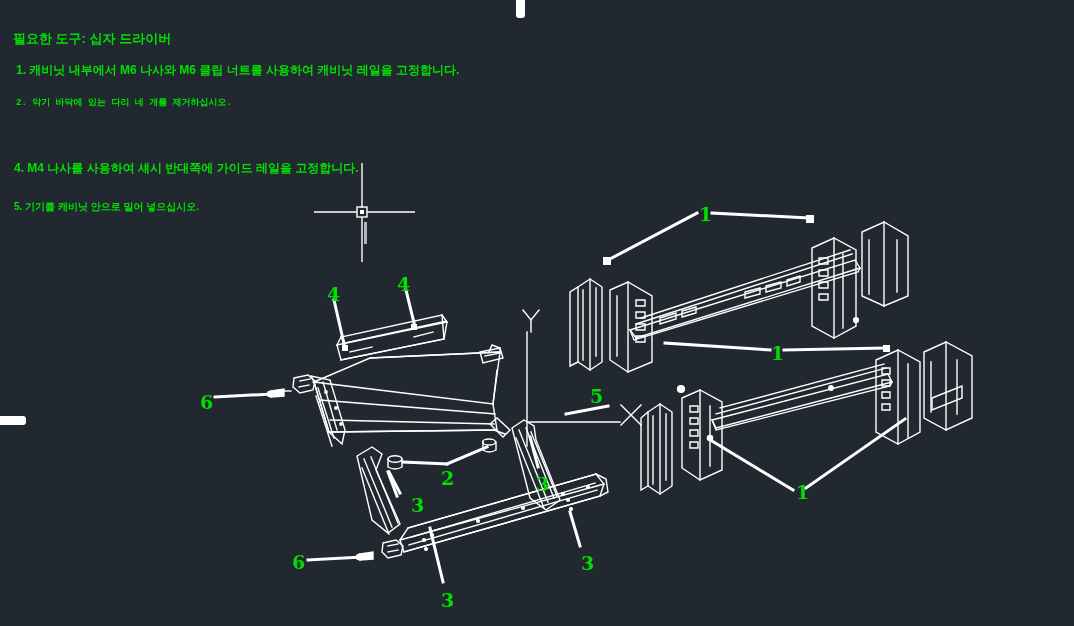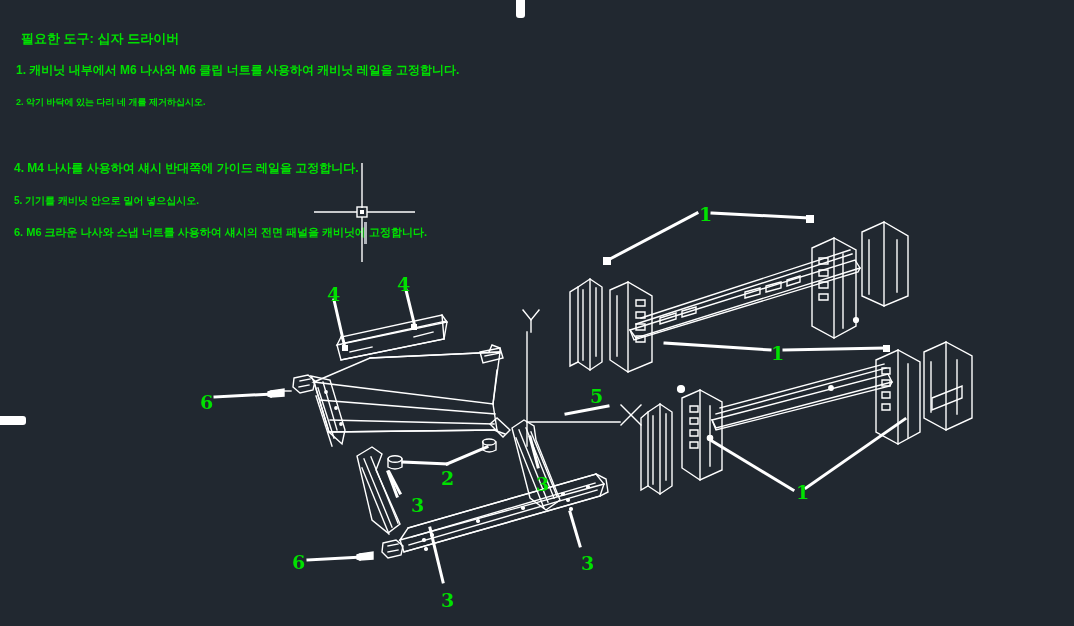--- a/index.html
+++ b/index.html
@@ -18,21 +18,21 @@
   #drawing{position:absolute;left:0;top:0;width:1074px;height:626px;}
 
   
   .instr{
     position:absolute;
     color:#00e000;
     white-space:nowrap;
     font-weight:bold;
     letter-spacing:0px;
   }
-  .instr.title{font-size:13px;margin-left:8px;}
+  .instr.title{font-size:13px;}
   .instr.l1{font-size:12px;}
   .instr.l2{font-size:9px;}
   .instr.l3{font-size:11px;}
   .instr.l4{font-size:12px;}
   .instr.l5{font-size:10px;}
   .instr.l6{font-size:11px;}
 
   
   .callout{
     position:absolute;
@@ -318,28 +318,27 @@
         <path d="M806 488 L905 419"></path>
       </g>
 
     </g>
   </svg>
 
   <div class="instr title" style="left:13px; top:30px;">필요한 도구: 십자 드라이버</div>
 
   <div class="instr l1" style="left:16px; top:62px;">1. 캐비닛 내부에서 M6 나사와 M6 클립 너트를 사용하여 캐비닛 레일을 고정합니다.</div>
 
-  <div class="instr l2" style="left:16px; top:96px;">2. 악기 바닥에 있는 다리 네 개를 제거하십시오.</div>
+  <div class="instr l2" style="left:16px; top:96px;font-family:Liberation Mono, monospace;">2. 악기 바닥에 있는 다리 네 개를 제거하십시오.</div>
 
 
   <div class="instr l4" style="left:14px; top:160px;">4. M4 나사를 사용하여 섀시 반대쪽에 가이드 레일을 고정합니다.</div>
 
-  <div class="instr l5" style="left:14px; top:194px;text-align:right;">5. 기기를 캐비닛 안으로 밀어 넣으십시오.</div>
-
-  <div class="instr l6" style="left:14px; top:225px;">6. M6 크라운 나사와 스냅 너트를 사용하여 섀시의 전면 패널을 캐비닛에 고정합니다.</div>
+  <div class="instr l5" style="left:14px; top:200px;text-align:right;">5. 기기를 캐비닛 안으로 밀어 넣으십시오.</div>
+
 
   <div class="callout" style="left:327px; top:285px;">4</div>
   <div class="callout" style="left:397px; top:275px;">4</div>
   <div class="callout" style="left:200px; top:393px;">6</div>
   <div class="callout" style="left:441px; top:469px;">2</div>
   <div class="callout" style="left:411px; top:496px;">3</div>
   <div class="callout" style="left:536px; top:475px;">3</div>
   <div class="callout" style="left:581px; top:554px;">3</div>
   <div class="callout" style="left:441px; top:591px;">3</div>
   <div class="callout" style="left:292px; top:553px;">6</div>

